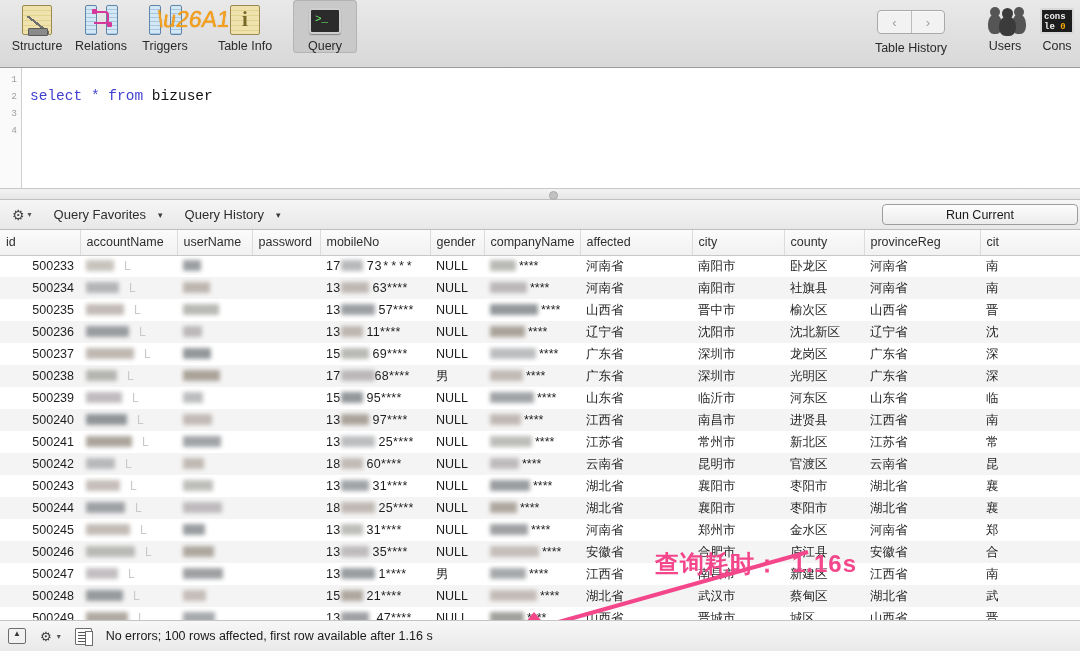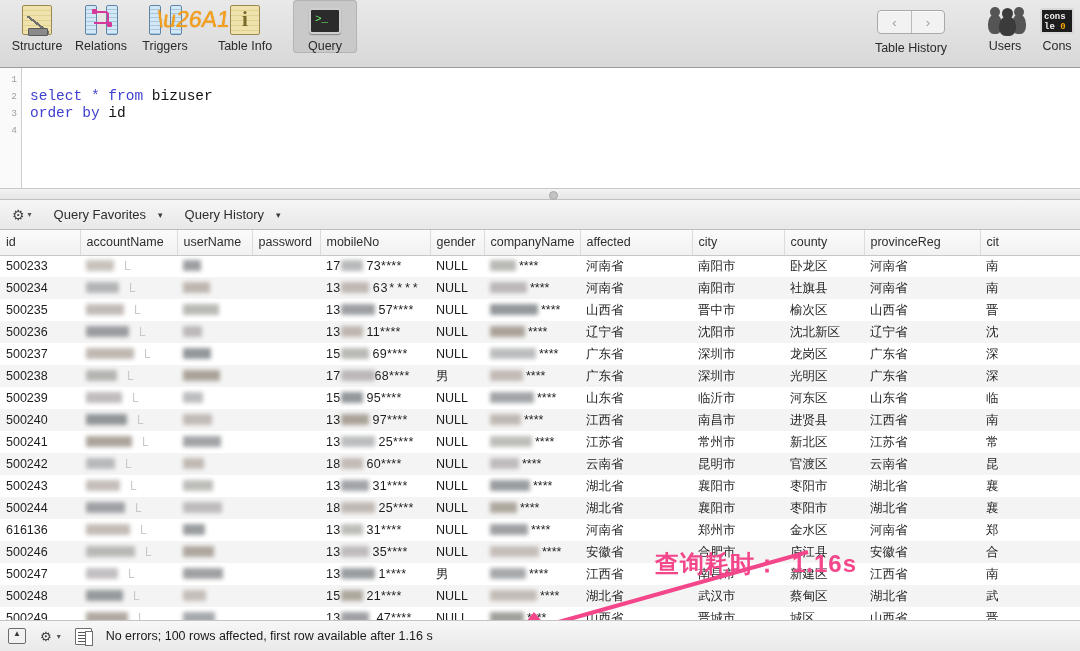--- a/index.html
+++ b/index.html
@@ -153,21 +153,21 @@
     height:25px; font-size:12.5px; font-weight:normal; color:#2e2e2e; text-align:left;
     padding:0 0 0 6px; background:linear-gradient(to bottom,#fbfbfb,#f1f1f1);
     border-bottom:1px solid #c8c8c8; border-right:1px solid #dcdcdc;
     white-space:nowrap; overflow:hidden;
   }
   table.grid td {
     height:22px; font-size:12.5px; color:#1e1e1e; padding:0 6px;
     white-space:nowrap; overflow:hidden; border:0;
   }
   tr.alt td { background:#f4f4f4; }
-  td.id { font-size:13px; padding-right:10px; }
+  td.id { text-align:right; font-size:13px; padding-right:10px; }
   td.nullv { color:#9a9a9a; }
   .redact {
     display:inline-block; height:11px; vertical-align:-1px;
     border-radius:1px; filter: blur(2.2px);
   }
   .mob { font-family:"Liberation Sans", sans-serif; letter-spacing:.3px; }
 
   
   .annot {
     position:absolute; left:655px; top:548px; font-size:24px; color:#f3468b;
@@ -289,21 +289,20 @@
   <div class="editor">
     <div class="gutter">
       <div>1</div>
       <div>2</div>
       <div>3</div>
       <div>4</div>
     </div>
     <div class="code" id="code-area">
         <div class="line">&nbsp;</div>
         <div class="line"><span class="kw">select</span><span> </span><span class="kw">*</span><span> </span><span class="kw">from</span><span> bizuser</span></div>
-        <div class="line"><span class="kw">order</span><span> </span><span class="kw">by</span><span> id</span></div>
       </div>
   </div>
 
   <div class="splitter">
     <div class="knob"></div>
   </div>
 
   <div class="querybar">
     <div class="gear">⚙</div>
     <div class="carets">▾</div>
@@ -311,20 +310,21 @@
     <div class="qb-btn">
       <span class="t">Query Favorites</span>
       <span class="cv">▾</span>
     </div>
 
     <div class="qb-btn">
       <span class="t">Query History</span>
       <span class="cv">▾</span>
     </div>
 
+    <div class="run-btn">Run Current</div>
   </div>
 
   <div class="tablewrap">
     <table class="grid">
       <colgroup>
         <col style="width:80px">
           <col style="width:97px">
           <col style="width:75px">
         <col style="width:68px">
           <col style="width:110px">
@@ -351,35 +351,35 @@
             <th>provinceReg</th>
             <th>cit</th>
           </tr>
         </thead>
       <tbody id="body-rows">
           <tr>
             <td class="id">500233</td>
             <td><span class="redact" style="width: 28px; background: rgb(154, 145, 134); opacity: 0.55;"></span><span style="color: rgb(201, 201, 201); margin-left: 10px; font-size: 12px;">L</span></td>
             <td><span class="redact" style="width: 18px; background: rgb(126, 130, 134); opacity: 0.76;"></span></td>
             <td></td>
-            <td class="mob"><span>17</span><span class="redact" style="width: 22px; background: rgb(141, 143, 146); opacity: 0.62;"></span><span style="margin-left: 4px;">73****</span></td>
+            <td class="mob"><span>17</span><span class="redact" style="width: 22px; background: rgb(141, 143, 146); opacity: 0.62;"></span><span style="margin-left: 4px; font-family: Liberation Mono, monospace;">73****</span></td>
             <td class="nullv">NULL</td>
             <td><span class="redact" style="width: 26px; background: rgb(139, 141, 134); opacity: 0.6;"></span><span style="margin-left: 3px;">****</span></td>
             <td>河南省</td>
             <td>南阳市</td>
             <td>卧龙区</td>
             <td>河南省</td>
             <td>南</td>
           </tr>
           <tr class="alt">
             <td class="id">500234</td>
             <td><span class="redact" style="width: 33px; background: rgb(141, 143, 146); opacity: 0.62;"></span><span style="color: rgb(201, 201, 201); margin-left: 10px; font-size: 12px;">L</span></td>
             <td><span class="redact" style="width: 27px; background: rgb(179, 170, 162); opacity: 0.83;"></span></td>
             <td></td>
-            <td class="mob"><span>13</span><span class="redact" style="width: 28px; background: rgb(167, 156, 149); opacity: 0.69;"></span><span style="margin-left: 4px; font-family: Liberation Mono, monospace;">63****</span></td>
+            <td class="mob"><span>13</span><span class="redact" style="width: 28px; background: rgb(167, 156, 149); opacity: 0.69;"></span><span style="margin-left: 4px;">63****</span></td>
             <td class="nullv">NULL</td>
             <td><span class="redact" style="width: 37px; background: rgb(160, 154, 158); opacity: 0.67;"></span><span style="margin-left: 3px;">****</span></td>
             <td>河南省</td>
             <td>南阳市</td>
             <td>社旗县</td>
             <td>河南省</td>
             <td>南</td>
           </tr>
           <tr>
             <td class="id">500235</td>
@@ -515,21 +515,21 @@
             <td class="mob"><span>18</span><span class="redact" style="width: 34px; background: rgb(179, 170, 162); opacity: 0.79;"></span><span style="margin-left: 4px;">25****</span></td>
             <td class="nullv">NULL</td>
             <td><span class="redact" style="width: 27px; background: rgb(154, 145, 134); opacity: 0.77;"></span><span style="margin-left: 3px;">****</span></td>
             <td>湖北省</td>
             <td>襄阳市</td>
             <td>枣阳市</td>
             <td>湖北省</td>
             <td>襄</td>
           </tr>
           <tr>
-            <td class="id">616136</td>
+            <td class="id">500245</td>
             <td><span class="redact" style="width: 44px; background: rgb(179, 170, 162); opacity: 0.79;"></span><span style="color: rgb(201, 201, 201); margin-left: 10px; font-size: 12px;">L</span></td>
             <td><span class="redact" style="width: 22px; background: rgb(111, 116, 120); opacity: 0.7;"></span></td>
             <td></td>
             <td class="mob"><span>13</span><span class="redact" style="width: 22px; background: rgb(139, 141, 134); opacity: 0.56;"></span><span style="margin-left: 4px;">31****</span></td>
             <td class="nullv">NULL</td>
             <td><span class="redact" style="width: 38px; background: rgb(141, 143, 146); opacity: 0.84;"></span><span style="margin-left: 3px;">****</span></td>
             <td>河南省</td>
             <td>郑州市</td>
             <td>金水区</td>
             <td>河南省</td>

